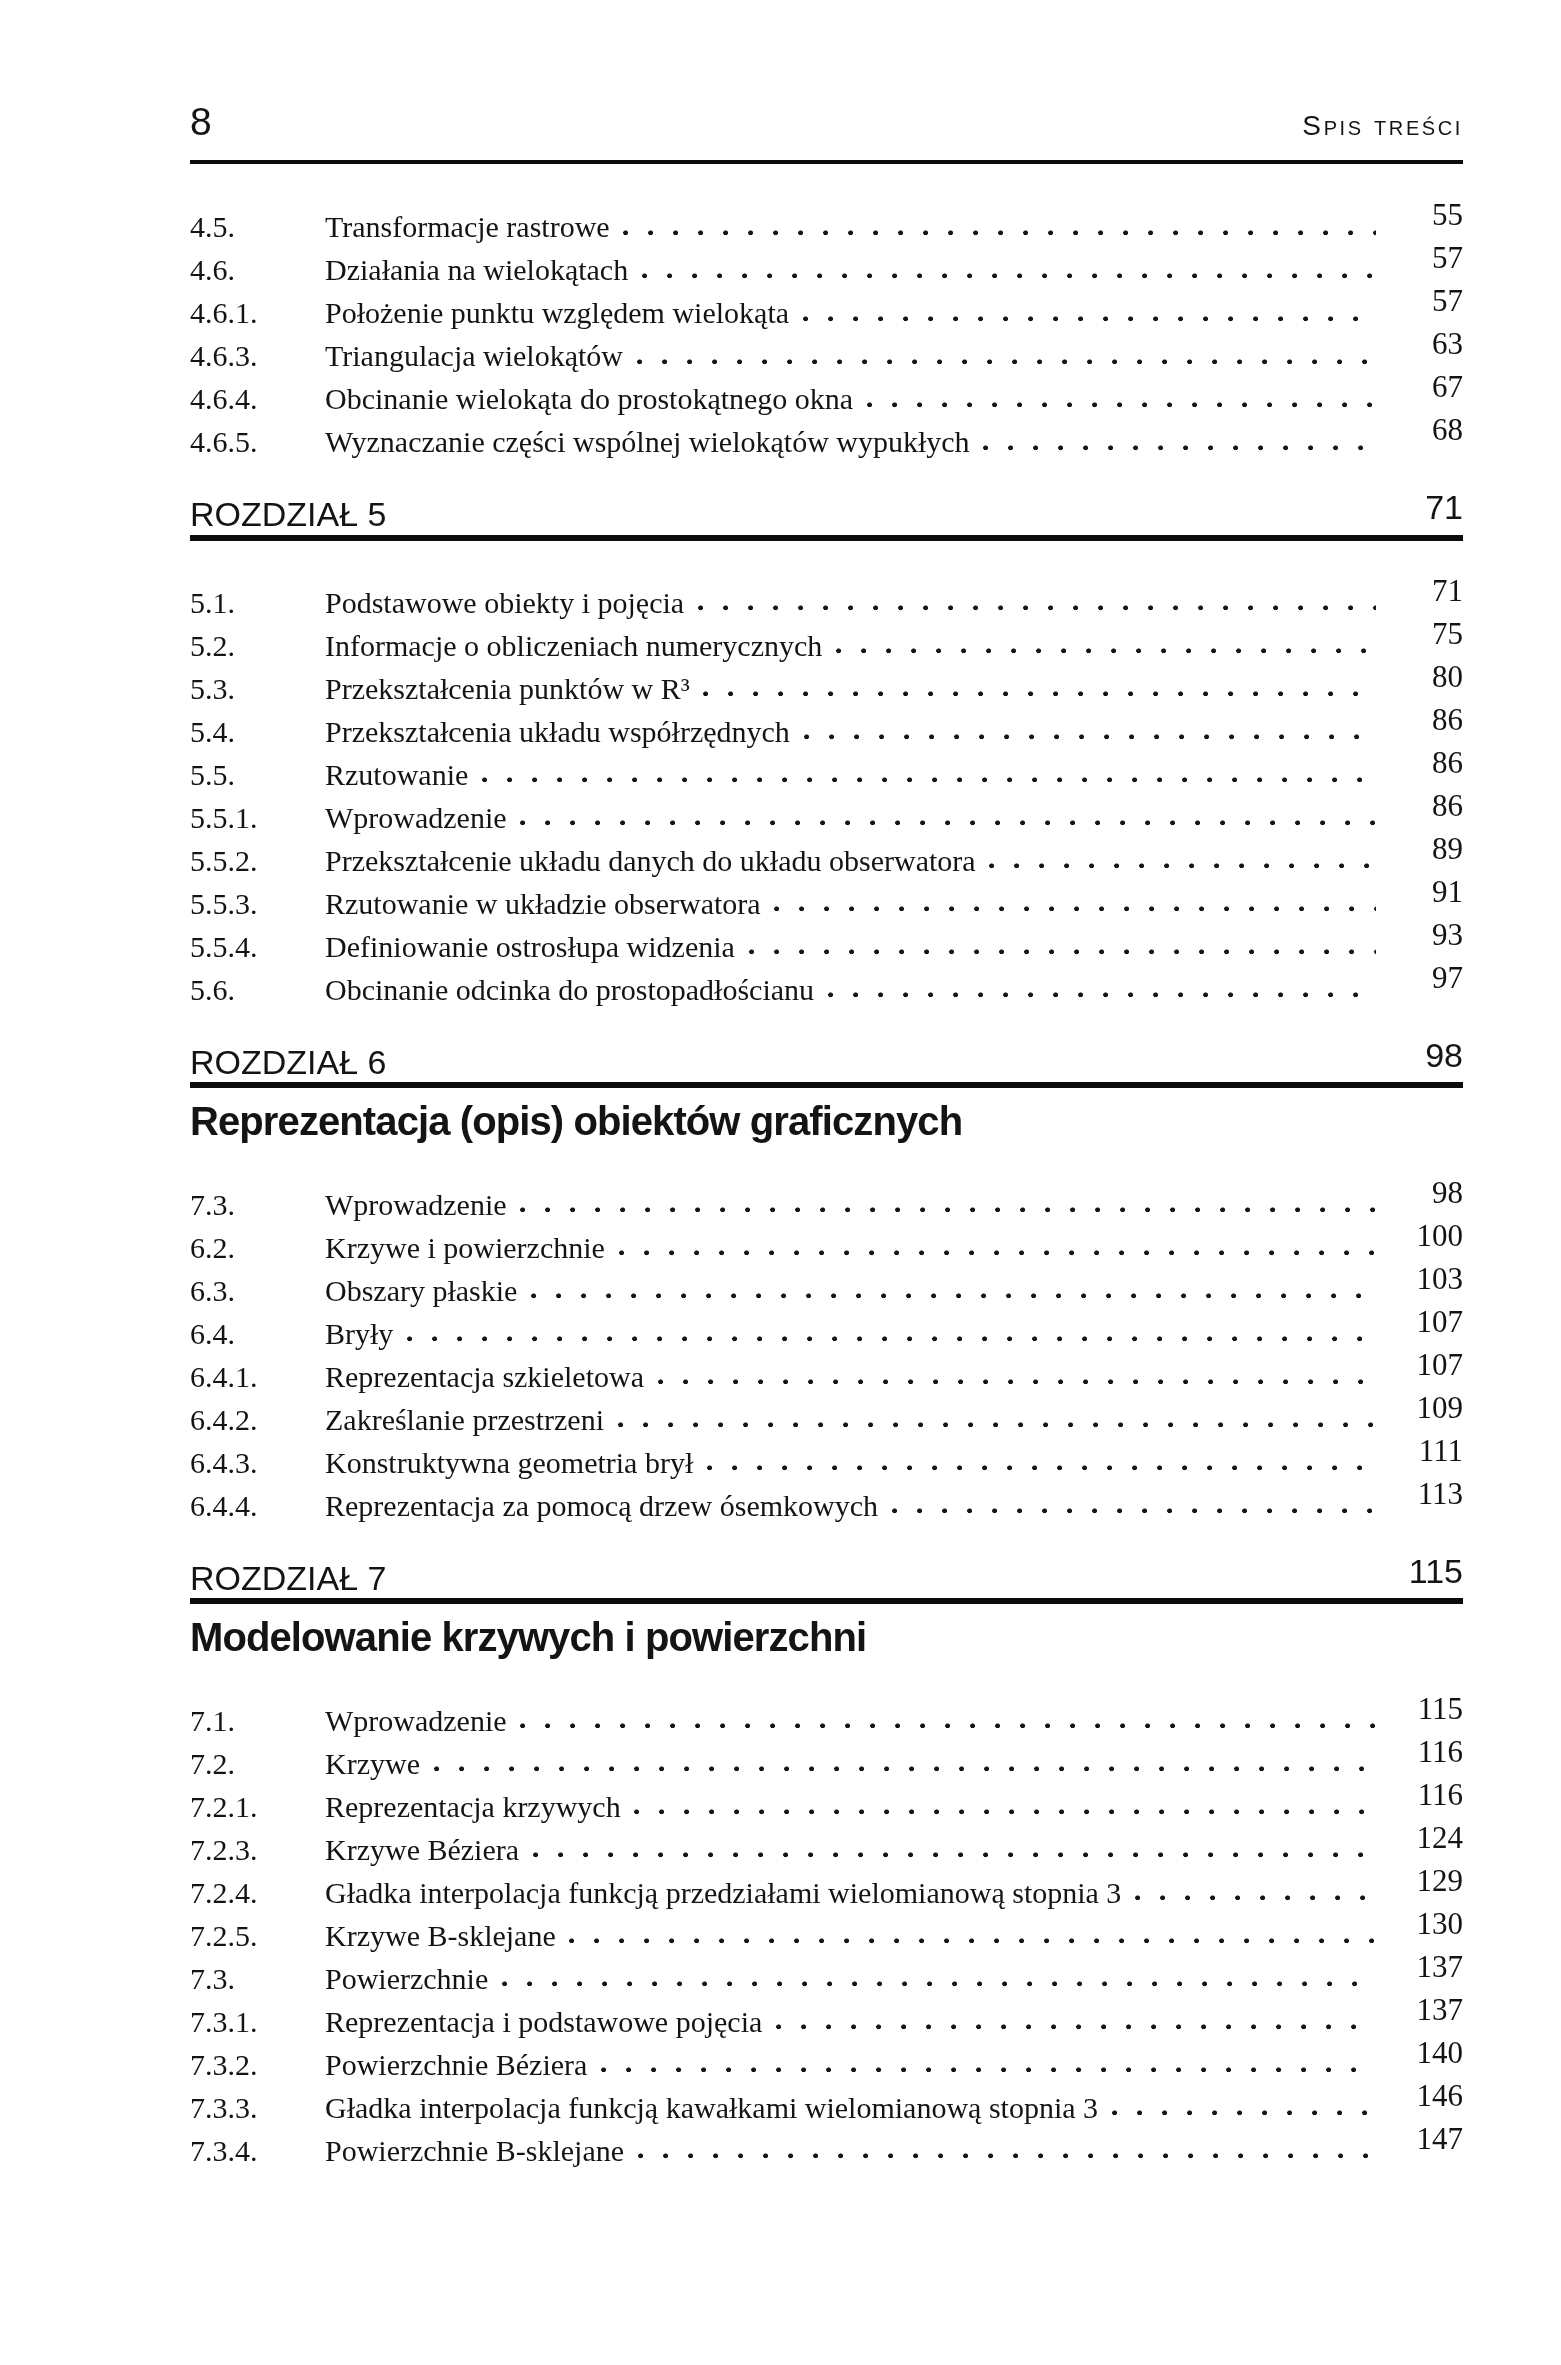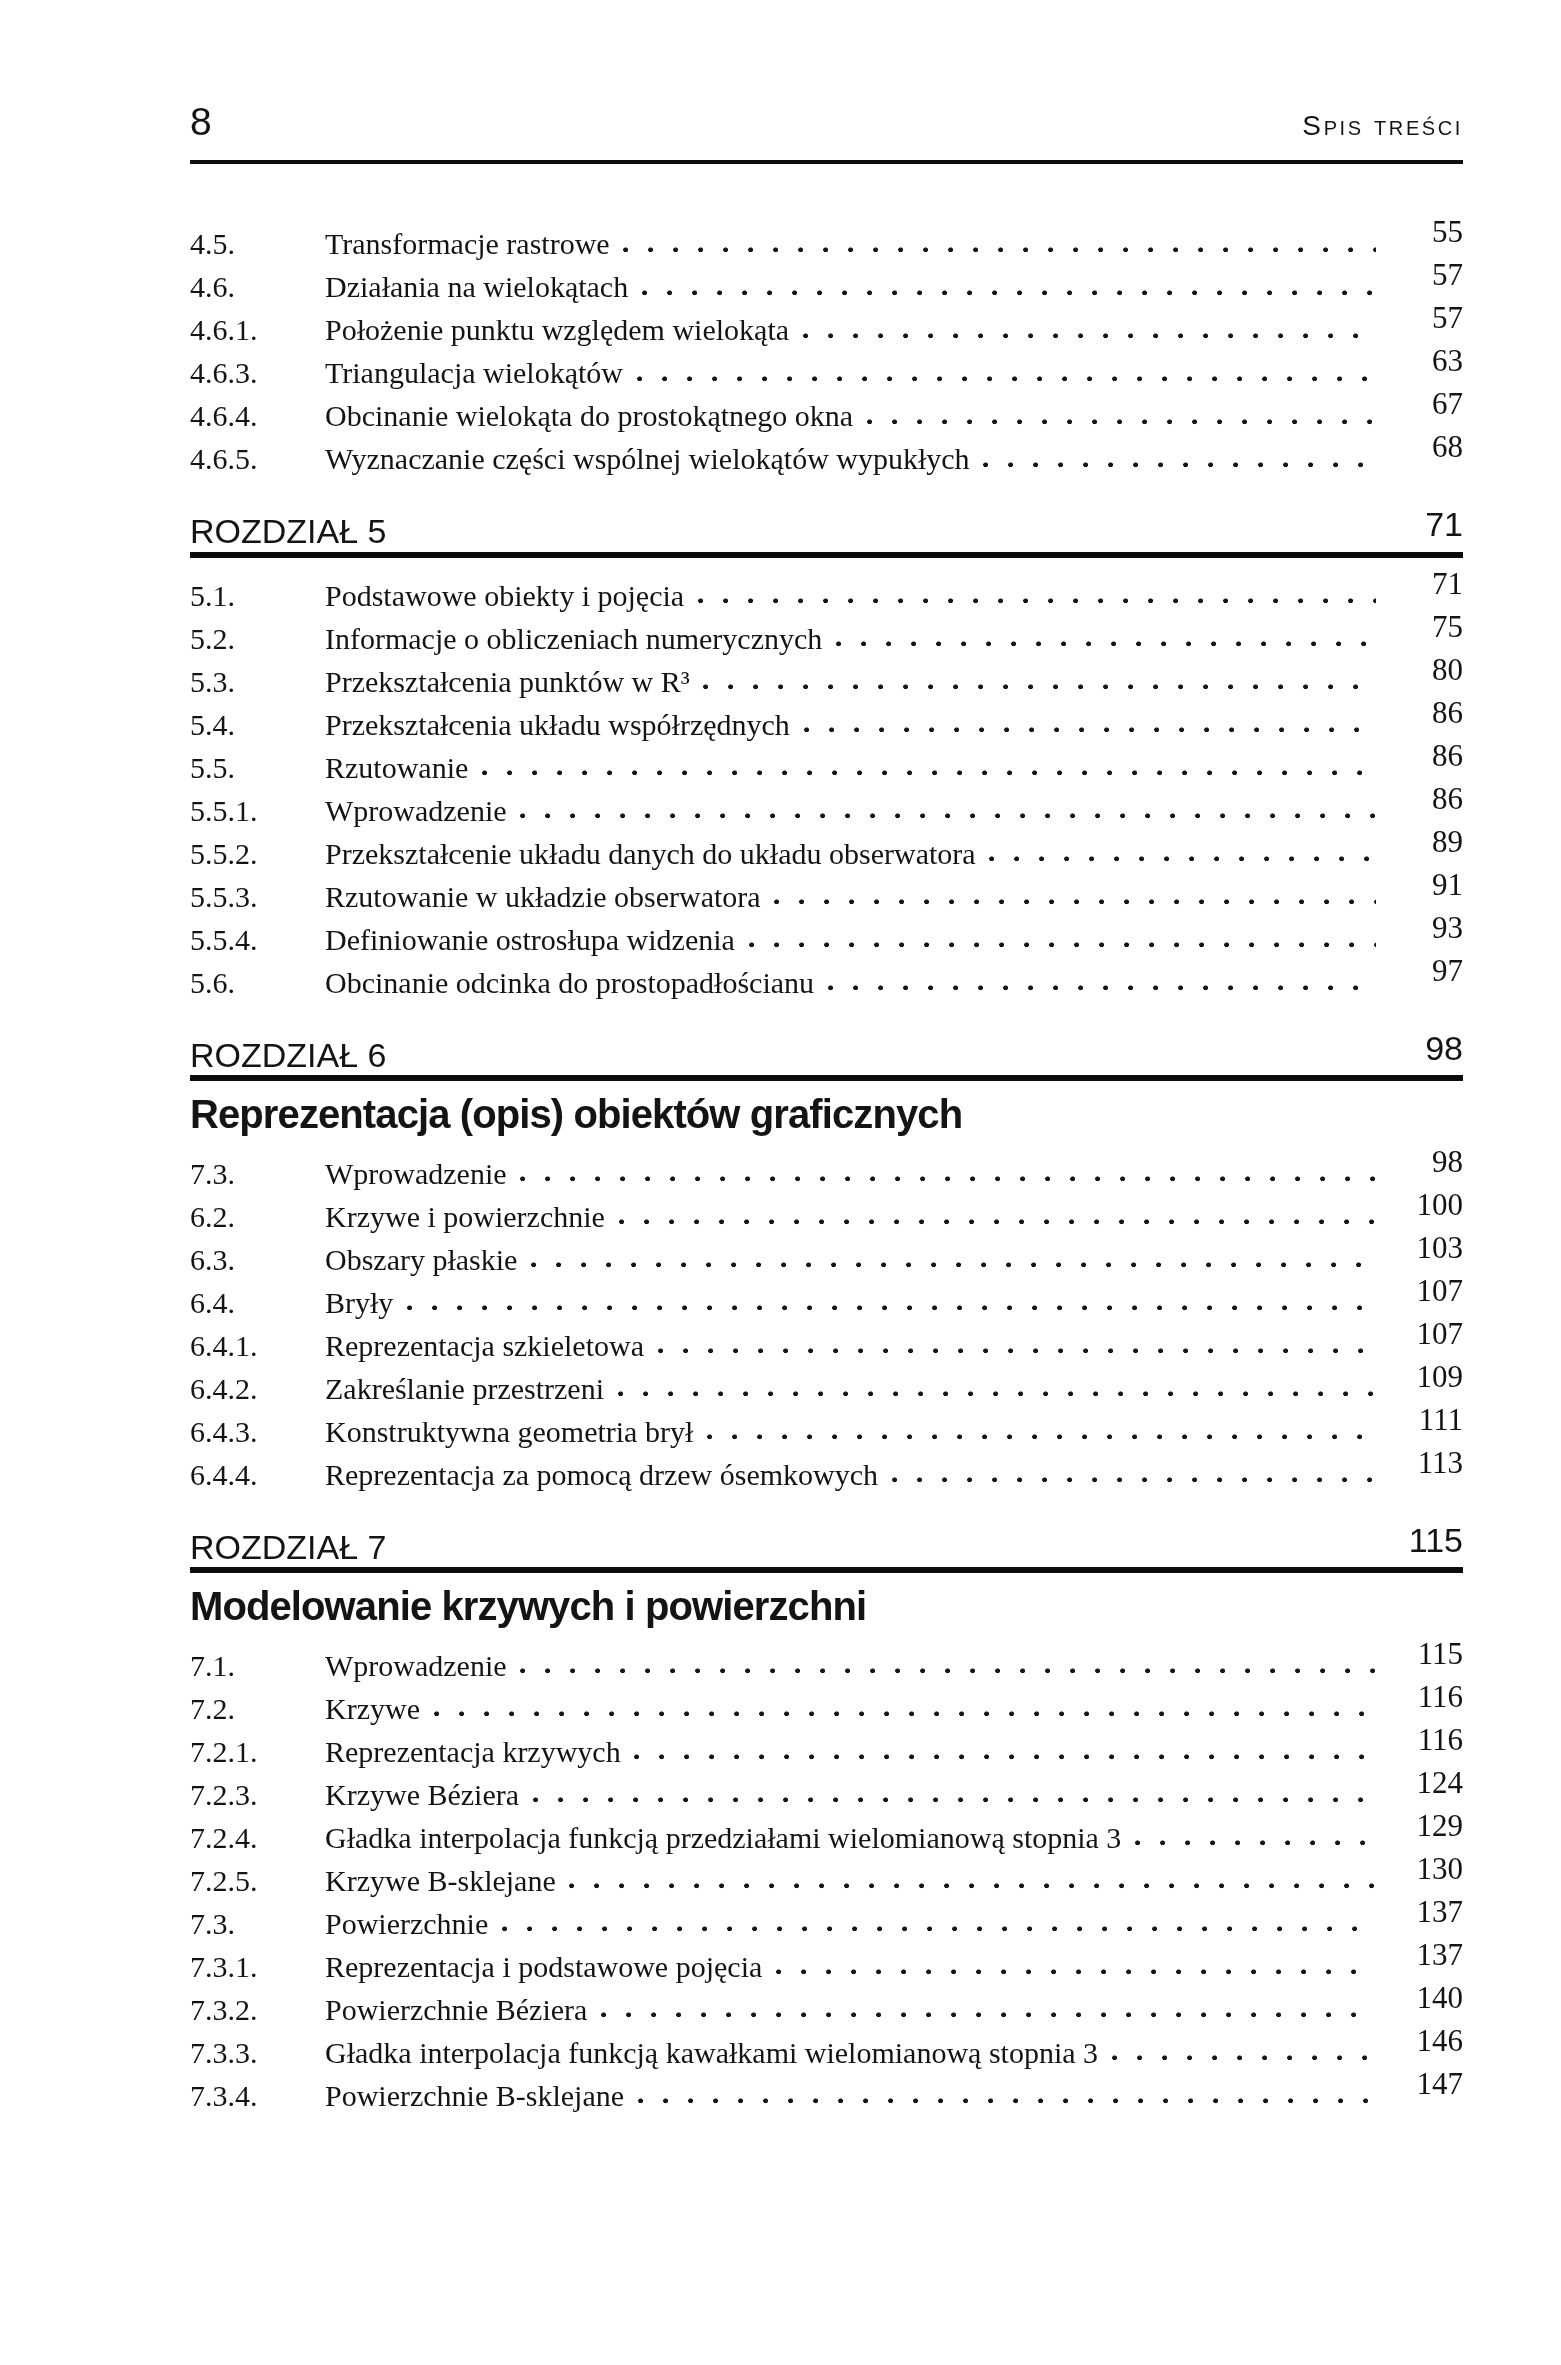--- a/index.html
+++ b/index.html
@@ -47,22 +47,22 @@
   .chapter-title {
     font-family: "Liberation Sans", sans-serif;
     font-weight: bold;
     font-size: 40px;
     line-height: 44px;
     letter-spacing: -0.9px;
     margin-top: 10.3px;
   }
 
   
-  .entries.after-header { margin-top: 58px; }
-  .entries.after-chapter { margin-top: 16px; }
+  .entries.after-header { margin-top: 41px; }
+  .entries.after-chapter { margin-top: 40px; }
   .row {
     display: flex;
     align-items: baseline;
     height: 43px;
     font-size: 30px;
     line-height: 43px;
     white-space: nowrap;
   }
   .num { flex: none; width: 135px; }
   .title { flex: none; padding-right: 13.7px; }

